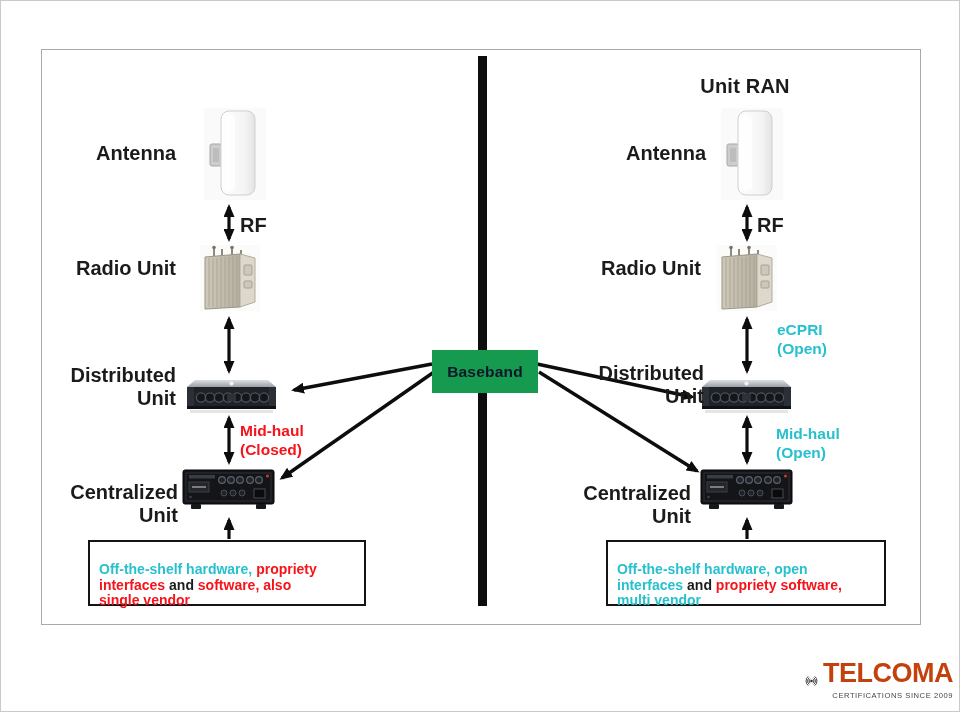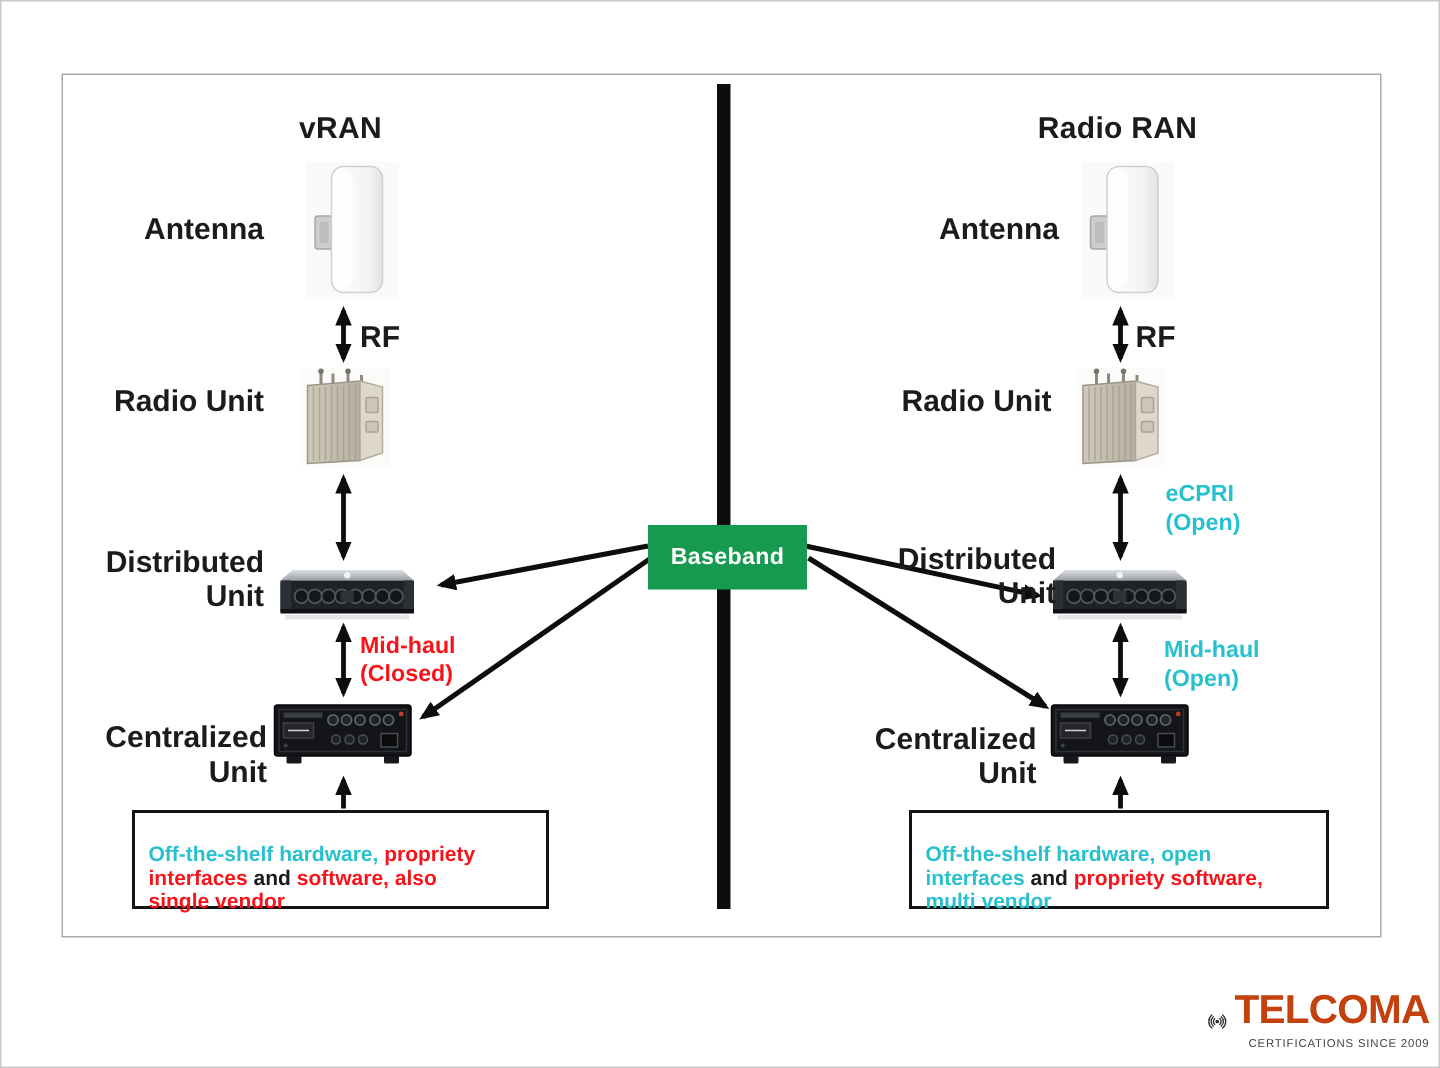--- a/index.html
+++ b/index.html
@@ -11,21 +11,21 @@
   .abs{position:absolute;}
   .frame{border:1.5px solid #a9a9a9;background:transparent;}
   .divider{background:#0d0d0d;}
   .title{font-size:20px;font-weight:600;text-align:center;letter-spacing:.2px;}
   .lbl{font-size:20px;font-weight:600;line-height:1.15;}
   .lbl.r{text-align:right;}
   .linklabel{font-size:15.5px;font-weight:600;line-height:19px;white-space:pre-line;}
   .c-red{color:var(--red);}
   .c-cyan{color:var(--cyan);margin-left:20px;}
   .baseband{
-    background:var(--green);color:#ffffff;display:flex;align-items:center;justify-content:center;
+    background:var(--green);color:#0f172a;display:flex;align-items:center;justify-content:center;
     font-size:15.5px;font-weight:600;letter-spacing:.2px;
   }
   .note{
     border:2.5px solid #141414;background:#fff;box-sizing:border-box;
     font-size:14px;font-weight:600;line-height:15.5px;padding:20px 9px;
   }
   .logo{display:flex;align-items:center;gap:3px;}
   .logo-text{display:flex;flex-direction:column;align-items:flex-end;}
   .logo-brand{font-size:27px;font-weight:700;color:#c2410c;letter-spacing:-.5px;line-height:22px;}
   .logo-tag{font-size:7.6px;font-weight:500;color:#454545;letter-spacing:.55px;margin-top:7px;}
@@ -241,31 +241,30 @@
       <line x1="746" y1="417" x2="746" y2="461" marker-start="url(#ah)" marker-end="url(#ah)"></line>
       <line x1="746" y1="538" x2="746" y2="519" marker-end="url(#ah)"></line>
 
       <line x1="431" y1="363" x2="293" y2="389" stroke-width="3.4" marker-end="url(#ah)"></line>
       <line x1="433" y1="371" x2="281" y2="477" stroke-width="3.4" marker-end="url(#ah)"></line>
       <line x1="536" y1="363" x2="691" y2="396" stroke-width="3.4" marker-end="url(#ah)"></line>
       <line x1="538" y1="371" x2="696" y2="470" stroke-width="3.4" marker-end="url(#ah)"></line>
     </g>
   </svg>
 
-  <div class="abs title" style="left:150px;top:74px;width:152px;">vRAN</div>
   <div class="abs lbl r" style="left:78px;top:141px;width:97px;">Antenna</div>
   <div class="abs lbl" style="left:239px;top:213px;">RF</div>
   <div class="abs lbl r" style="left:75px;top:256px;width:100px;">Radio Unit</div>
   <div class="abs lbl r" style="left:52px;top:363px;width:123px;">Distributed Unit</div>
   <div class="abs linklabel c-red" style="left:239px;top:420px;">Mid-haul
 (Closed)</div>
   <div class="abs lbl r" style="left:45px;top:480px;width:132px;">Centralized Unit</div>
   <div class="abs note" style="left:87px;top:539px;width:278px;height:66px;"><span style="color: var(--cyan);">Off-the-shelf hardware, </span><span style="color: var(--red);">propriety</span><br><span style="color: var(--red);">interfaces </span><span style="color: var(--ink);">and </span><span style="color: var(--red);">software, also</span><br><span style="color: var(--red);">single vendor</span></div>
 
-  <div class="abs title" style="left:668px;top:74px;width:152px;">Radio RAN</div>
+  <div class="abs title" style="left:668px;top:74px;width:152px;">Unit RAN</div>
   <div class="abs lbl r" style="left:608px;top:141px;width:97px;">Antenna</div>
   <div class="abs lbl" style="left:756px;top:213px;">RF</div>
   <div class="abs lbl r" style="left:600px;top:256px;width:100px;">Radio Unit</div>
   <div class="abs linklabel c-cyan" style="left:756px;top:319px;">eCPRI
 (Open)</div>
   <div class="abs lbl r" style="left:580px;top:361px;width:123px;">Distributed Unit</div>
   <div class="abs linklabel c-cyan" style="left:755px;top:423px;">Mid-haul
 (Open)</div>
   <div class="abs lbl r" style="left:558px;top:481px;width:132px;">Centralized Unit</div>
   <div class="abs note" style="left:605px;top:539px;width:280px;height:66px;"><span style="color: var(--cyan);">Off-the-shelf hardware, open</span><br><span style="color: var(--cyan);">interfaces </span><span style="color: var(--ink);">and </span><span style="color: var(--red);">propriety software,</span><br><span style="color: var(--cyan);">multi vendor</span></div>

